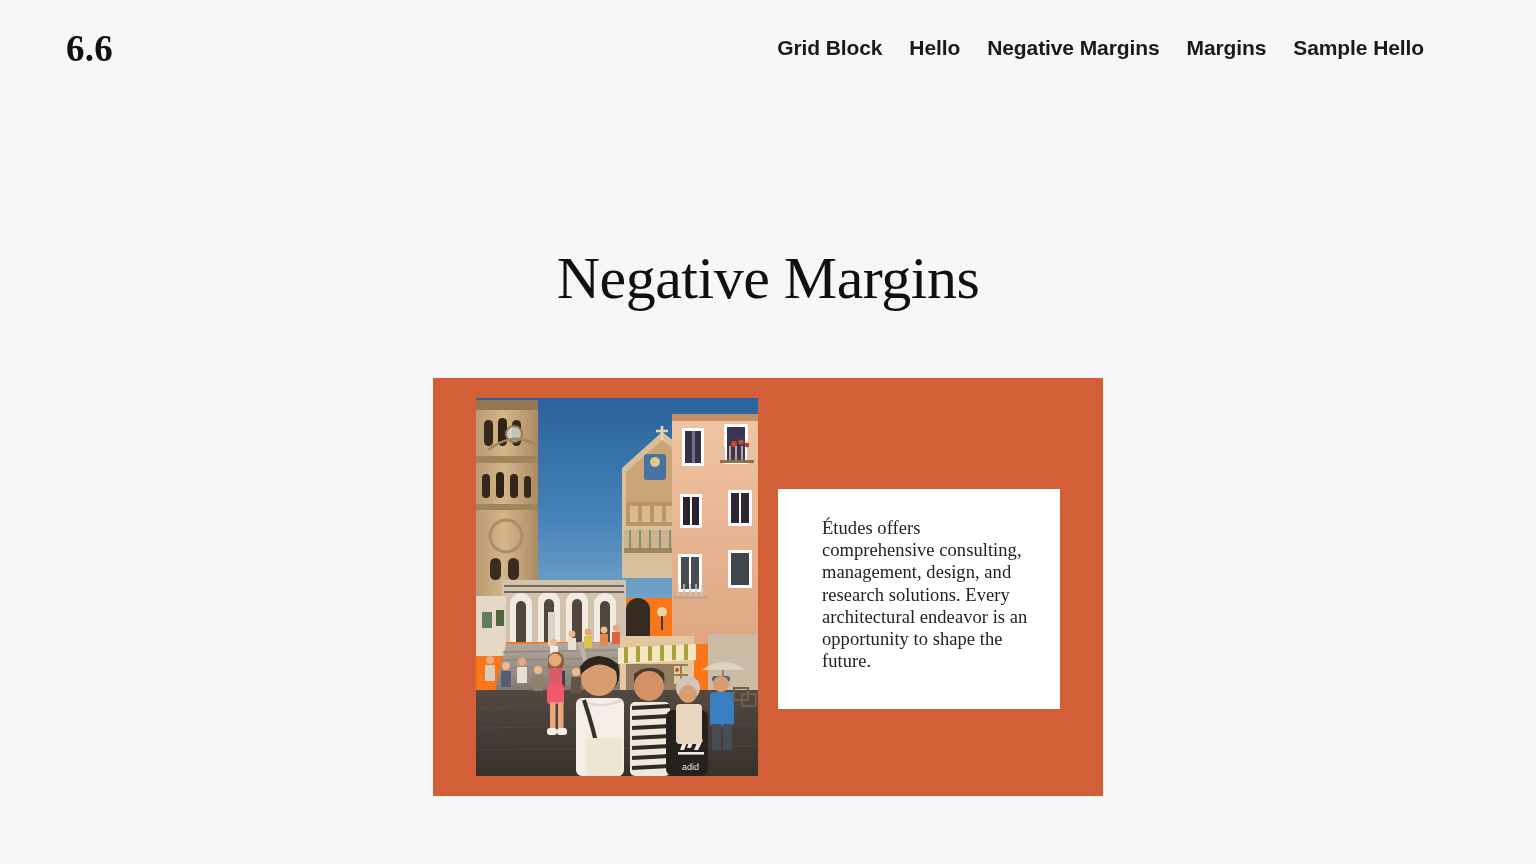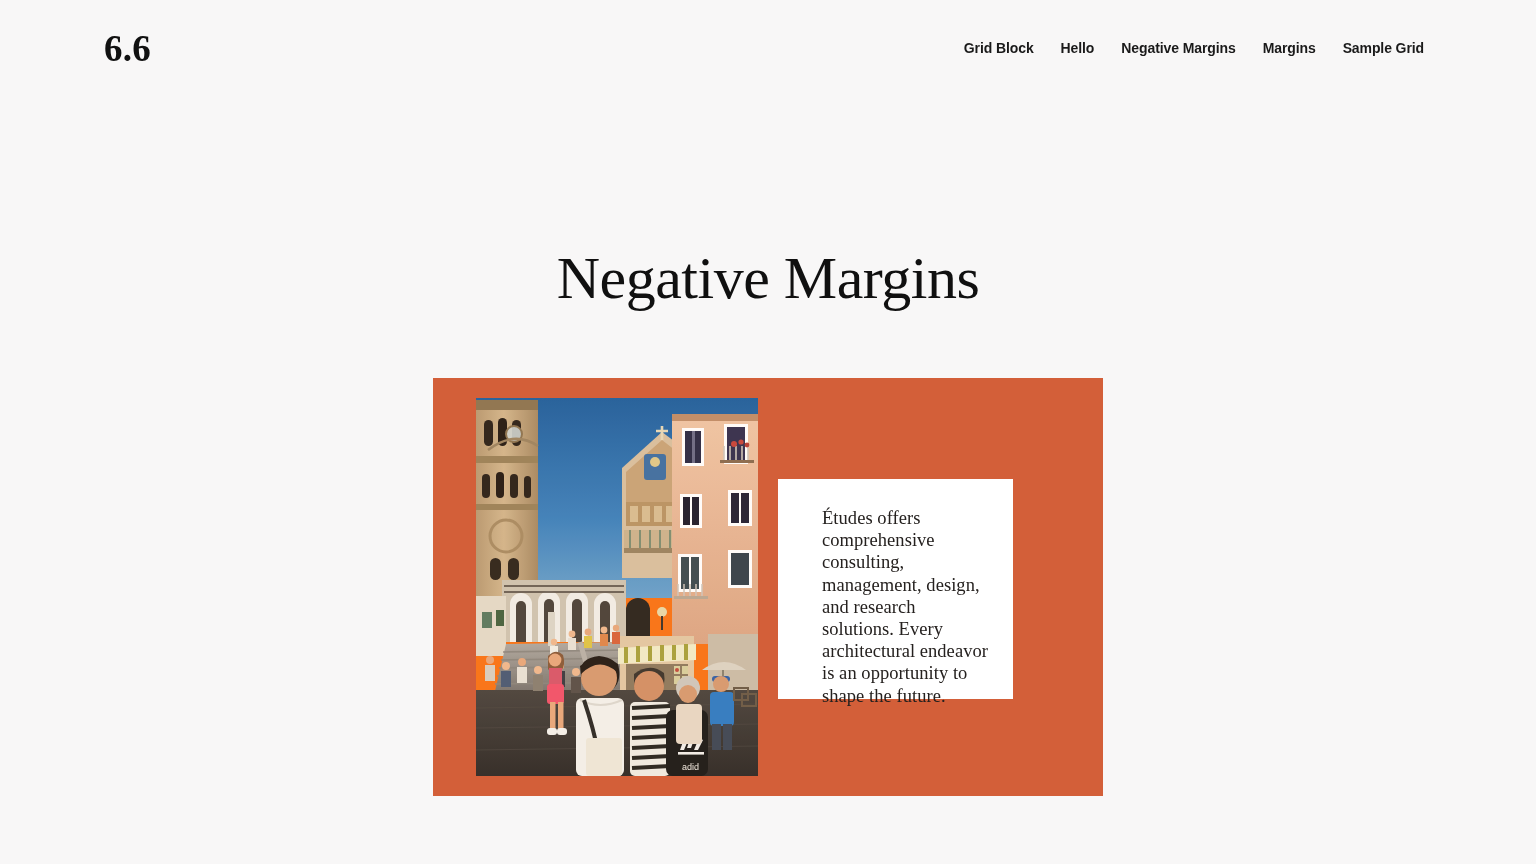--- a/index.html
+++ b/index.html
@@ -25,42 +25,42 @@
 
   
   .site-header {
     position: absolute;
     top: 0; left: 0;
     width: 1536px;
     height: 96px;
     display: flex;
     align-items: center;
     justify-content: space-between;
-    padding: 0 112px 0 104px;
+    padding: 0 112px 0 66px;
   }
 
   .site-title {
     font-family: "Liberation Serif", serif;
     font-size: 37px;
     font-weight: 700;
     color: #111111;
     letter-spacing: 0.2px;
     line-height: 1;
     white-space: nowrap;
   }
 
   .main-nav {
     display: flex;
     align-items: center;
     gap: 0;
   }
 
   .nav-item {
     font-family: "Liberation Sans", sans-serif;
-    font-size: 14px;
+    font-size: 21px;
     font-weight: 600;
     color: #1a1a1a;
     letter-spacing: -0.1px;
     text-decoration: none;
     white-space: nowrap;
     margin-left: 27px;
     cursor: pointer;
   }
   .nav-item:first-child { margin-left: 0; }
 
@@ -99,22 +99,22 @@
     overflow: hidden;
     background: #f97316;
   }
 
   .cover-media svg { display: block; width: 282px; height: 378px; }
 
   
   .cover-card {
     position: absolute;
     left: 345px;
-    top: 101px;
-    width: 235px;
+    top: 111px;
+    width: 282px;
     height: 220px;
     background: #ffffff;
     display: flex;
     align-items: flex-start;
     padding: 28px 24px 20px 44px;
   }
 
   .cover-card-text {
     font-family: "Liberation Serif", serif;
     font-size: 18.5px;
@@ -130,21 +130,21 @@
 
   <header class="site-header">
 
     <div class="site-title">6.6</div>
 
     <nav class="main-nav">
       <a class="nav-item">Grid Block</a>
       <a class="nav-item">Hello</a>
       <a class="nav-item">Negative Margins</a>
       <a class="nav-item">Margins</a>
-      <a class="nav-item">Sample Grid</a>
+      <a class="nav-item">Sample Hello</a>
     </nav>
 
   </header>
 
   <main>
 
     <h1 class="page-title">Negative Margins</h1>
 
     <section class="cover-panel">
 

